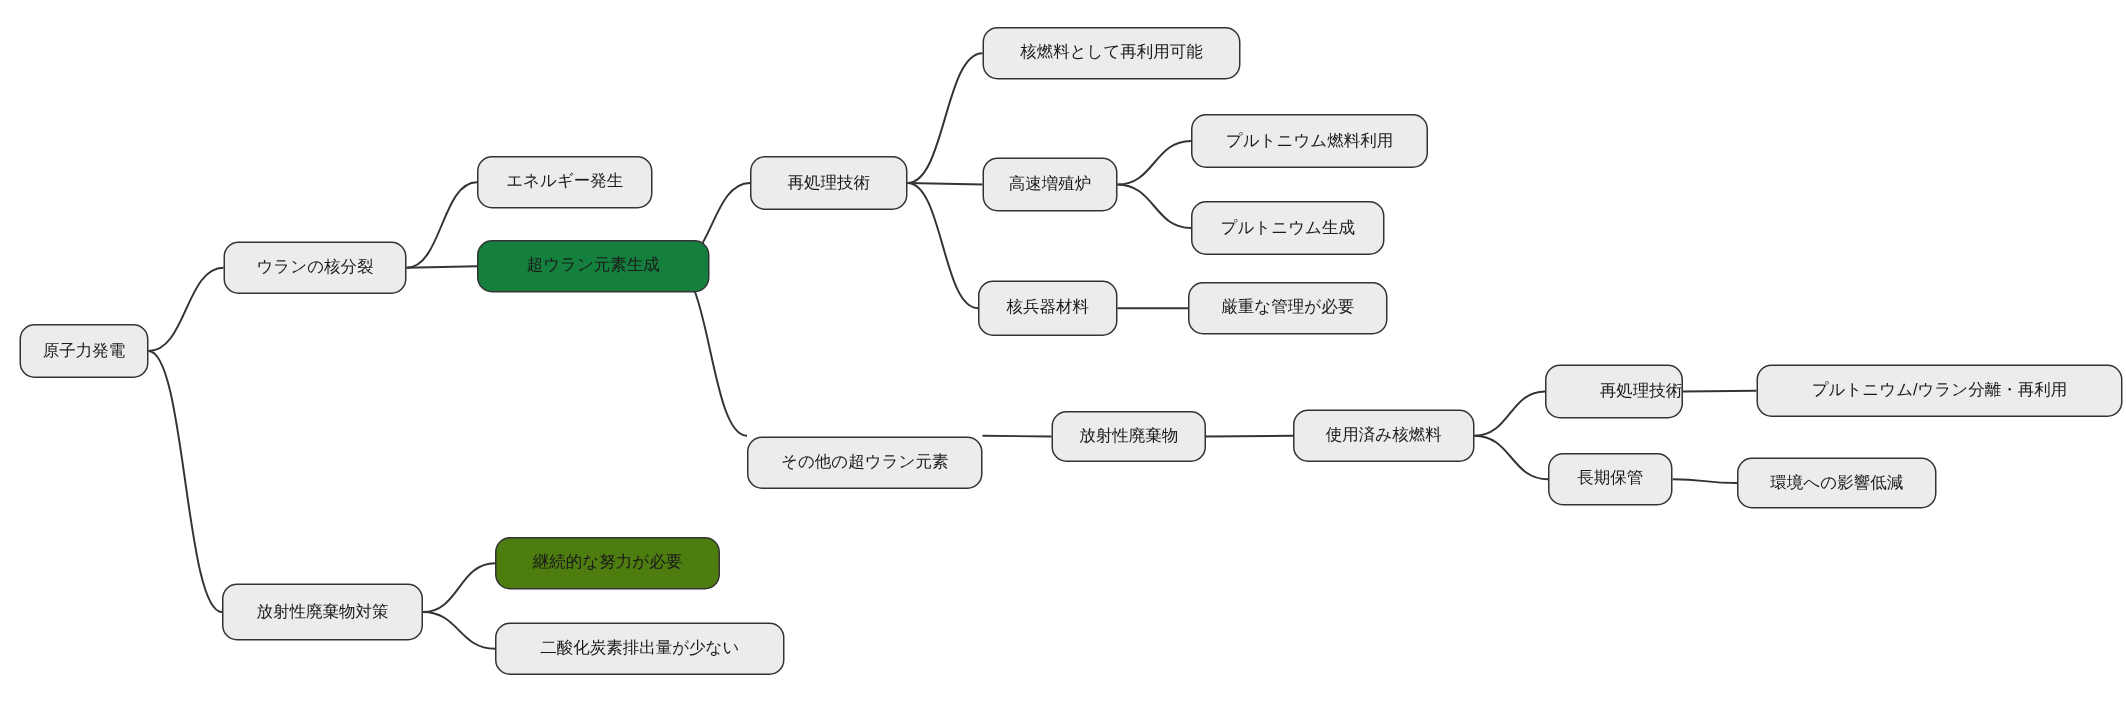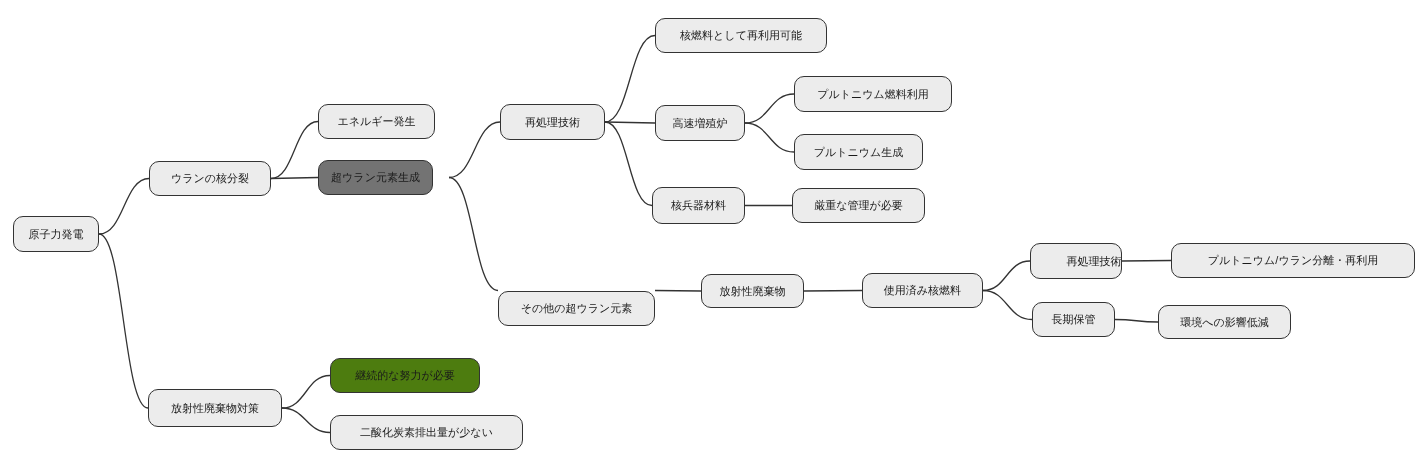--- a/index.html
+++ b/index.html
@@ -68,21 +68,21 @@
       <path d="M 983 290.5 C 1007.5 290.5, 1007.5 319.5, 1032 319.5" fill="none" stroke="#333333" stroke-width="1.3"></path>
       <path d="M 1122 261 L 1171 260.5" fill="none" stroke="#333333" stroke-width="1.3"></path>
       <path d="M 1115 319.5 C 1136.5 319.5, 1136.5 322, 1158 322" fill="none" stroke="#333333" stroke-width="1.3"></path>
       <path d="M 282 408 C 306 408, 306 375.5, 330 375.5" fill="none" stroke="#333333" stroke-width="1.3"></path>
       <path d="M 282 408 C 306 408, 306 432.5, 330 432.5" fill="none" stroke="#333333" stroke-width="1.3"></path>
     </svg>
   <div id="nodes">
       <div class="node" style="left: 13px; top: 216px; width: 86px; height: 36px; background: rgb(236, 236, 236); border-color: rgb(51, 51, 51); color: rgb(26, 26, 26);">原子力発電</div>
       <div class="node" style="left: 149px; top: 161px; width: 122px; height: 35px; background: rgb(236, 236, 236); border-color: rgb(51, 51, 51); color: rgb(26, 26, 26);">ウランの核分裂</div>
       <div class="node" style="left: 318px; top: 104px; width: 117px; height: 35px; background: rgb(236, 236, 236); border-color: rgb(51, 51, 51); color: rgb(26, 26, 26);">エネルギー発生</div>
-      <div class="node" style="left: 318px; top: 160px; width: 115px; height: 35px; background: #737373; border-color: rgb(51, 51, 51); color: rgb(26, 26, 26);">超ウラン元素生成</div>
+      <div class="node" style="left: 318px; top: 160px; width: 155px; height: 35px; background: #15803d; border-color: rgb(51, 51, 51); color: rgb(26, 26, 26);">超ウラン元素生成</div>
       <div class="node" style="left: 500px; top: 104px; width: 105px; height: 36px; background: rgb(236, 236, 236); border-color: rgb(51, 51, 51); color: rgb(26, 26, 26);">再処理技術</div>
       <div class="node" style="left: 655px; top: 18px; width: 172px; height: 35px; background: rgb(236, 236, 236); border-color: rgb(51, 51, 51); color: rgb(26, 26, 26);">核燃料として再利用可能</div>
       <div class="node" style="left: 655px; top: 105px; width: 90px; height: 36px; background: rgb(236, 236, 236); border-color: rgb(51, 51, 51); color: rgb(26, 26, 26);">高速増殖炉</div>
       <div class="node" style="left: 794px; top: 76px; width: 158px; height: 36px; background: rgb(236, 236, 236); border-color: rgb(51, 51, 51); color: rgb(26, 26, 26);">プルトニウム燃料利用</div>
       <div class="node" style="left: 794px; top: 134px; width: 129px; height: 36px; background: rgb(236, 236, 236); border-color: rgb(51, 51, 51); color: rgb(26, 26, 26);">プルトニウム生成</div>
       <div class="node" style="left: 652px; top: 187px; width: 93px; height: 37px; background: rgb(236, 236, 236); border-color: rgb(51, 51, 51); color: rgb(26, 26, 26);">核兵器材料</div>
       <div class="node" style="left: 792px; top: 188px; width: 133px; height: 35px; background: rgb(236, 236, 236); border-color: rgb(51, 51, 51); color: rgb(26, 26, 26);">厳重な管理が必要</div>
       <div class="node" style="left: 498px; top: 291px; width: 157px; height: 35px; background: rgb(236, 236, 236); border-color: rgb(51, 51, 51); color: rgb(26, 26, 26);">その他の超ウラン元素</div>
       <div class="node" style="left: 701px; top: 274px; width: 103px; height: 34px; background: rgb(236, 236, 236); border-color: rgb(51, 51, 51); color: rgb(26, 26, 26);">放射性廃棄物</div>
       <div class="node" style="left: 862px; top: 273px; width: 121px; height: 35px; background: rgb(236, 236, 236); border-color: rgb(51, 51, 51); color: rgb(26, 26, 26);">使用済み核燃料</div>

